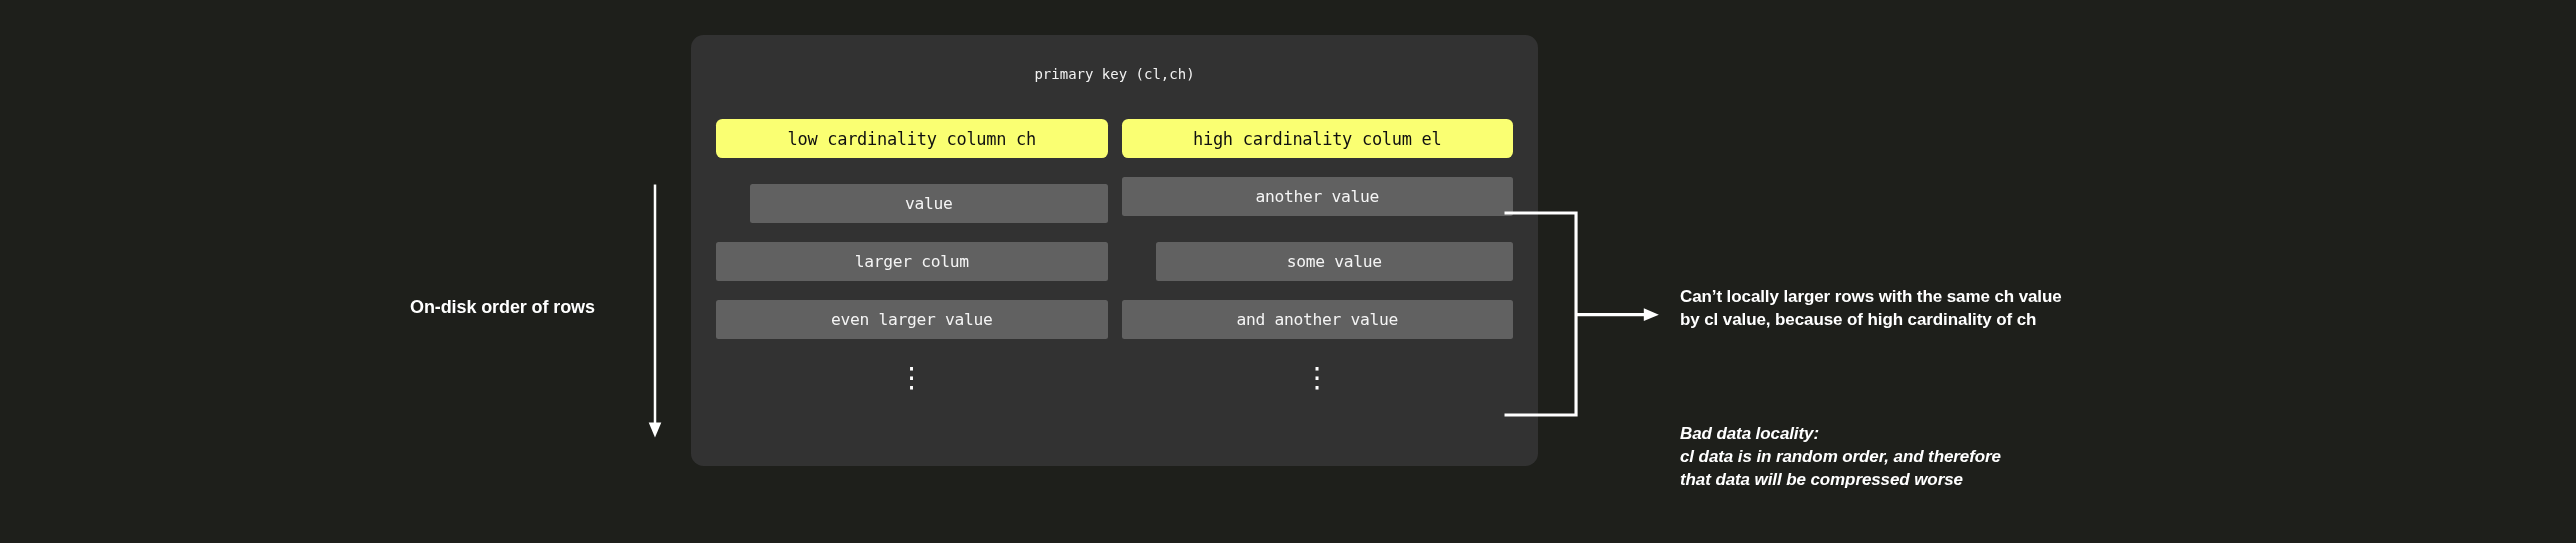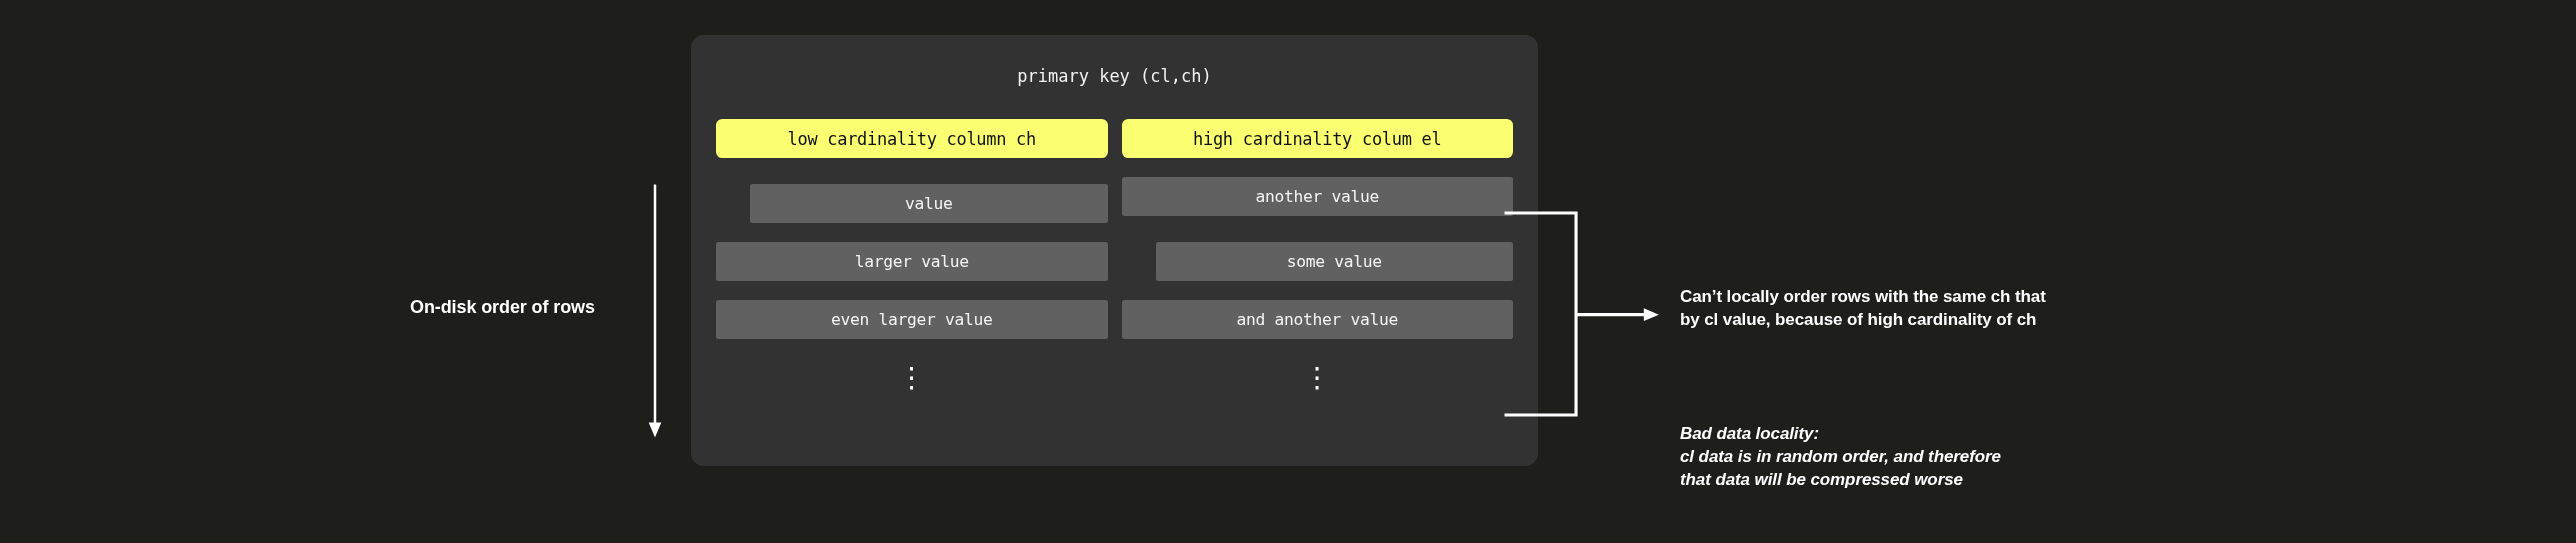--- a/index.html
+++ b/index.html
@@ -52,21 +52,21 @@
     background: #323232;
     border-radius: 12.6px;
   }
   #pk-title {
     position: absolute;
     left: 0;
     top: 31px;
     width: 100%;
     text-align: center;
     font-family: "DejaVu Sans Mono", "Liberation Mono", monospace;
-    font-size: 17px;
+    font-size: 14px;
     color: #f2f2f2;
     letter-spacing: 0px;
   }
 
   
   .col-wrap {
     position: absolute;
     top: 84px;
     width: 797px;
     left: 25px;
@@ -153,21 +153,21 @@
 
   <div id="pk-panel">
 
     <div id="pk-title">primary key (cl,ch)</div>
 
     <div class="col-wrap">
 
       <div class="col">
         <div class="col-head">low cardinality column ch</div>
         <div class="cell first-cell">value</div>
-        <div class="cell">larger value</div>
+        <div class="cell">larger colum</div>
         <div class="cell">even larger value</div>
         <div class="ellipsis">⋮</div>
       </div>
 
       <div class="col">
         <div class="col-head">high cardinality colum el</div>
         <div class="cell">another value</div>
         <div class="cell first-cell">some value</div>
         <div class="cell">and another value</div>
         <div class="ellipsis">⋮</div>
@@ -175,21 +175,21 @@
 
     </div>
   </div>
 
   <svg id="bracket" viewBox="0 0 255 350">
     <path d="M4 14 H118 V336 H4" fill="none" stroke="#ffffff" stroke-width="5"></path>
     <line x1="118" y1="176" x2="232" y2="176" stroke="#ffffff" stroke-width="5"></line>
     <polygon points="250,176 226,166 226,186" fill="#ffffff"></polygon>
   </svg>
 
-  <div class="note" id="note-order">Can’t locally order rows with the same ch that
+  <div class="note" id="note-order">Can’t locally larger rows with the same ch value
 by cl value, because of high cardinality of ch</div>
 
   <div class="note" id="note-locality">Bad data locality:
 cl data is in random order, and therefore
 that data will be compressed worse</div>
 
 </div>
 
 
 </body></html>

